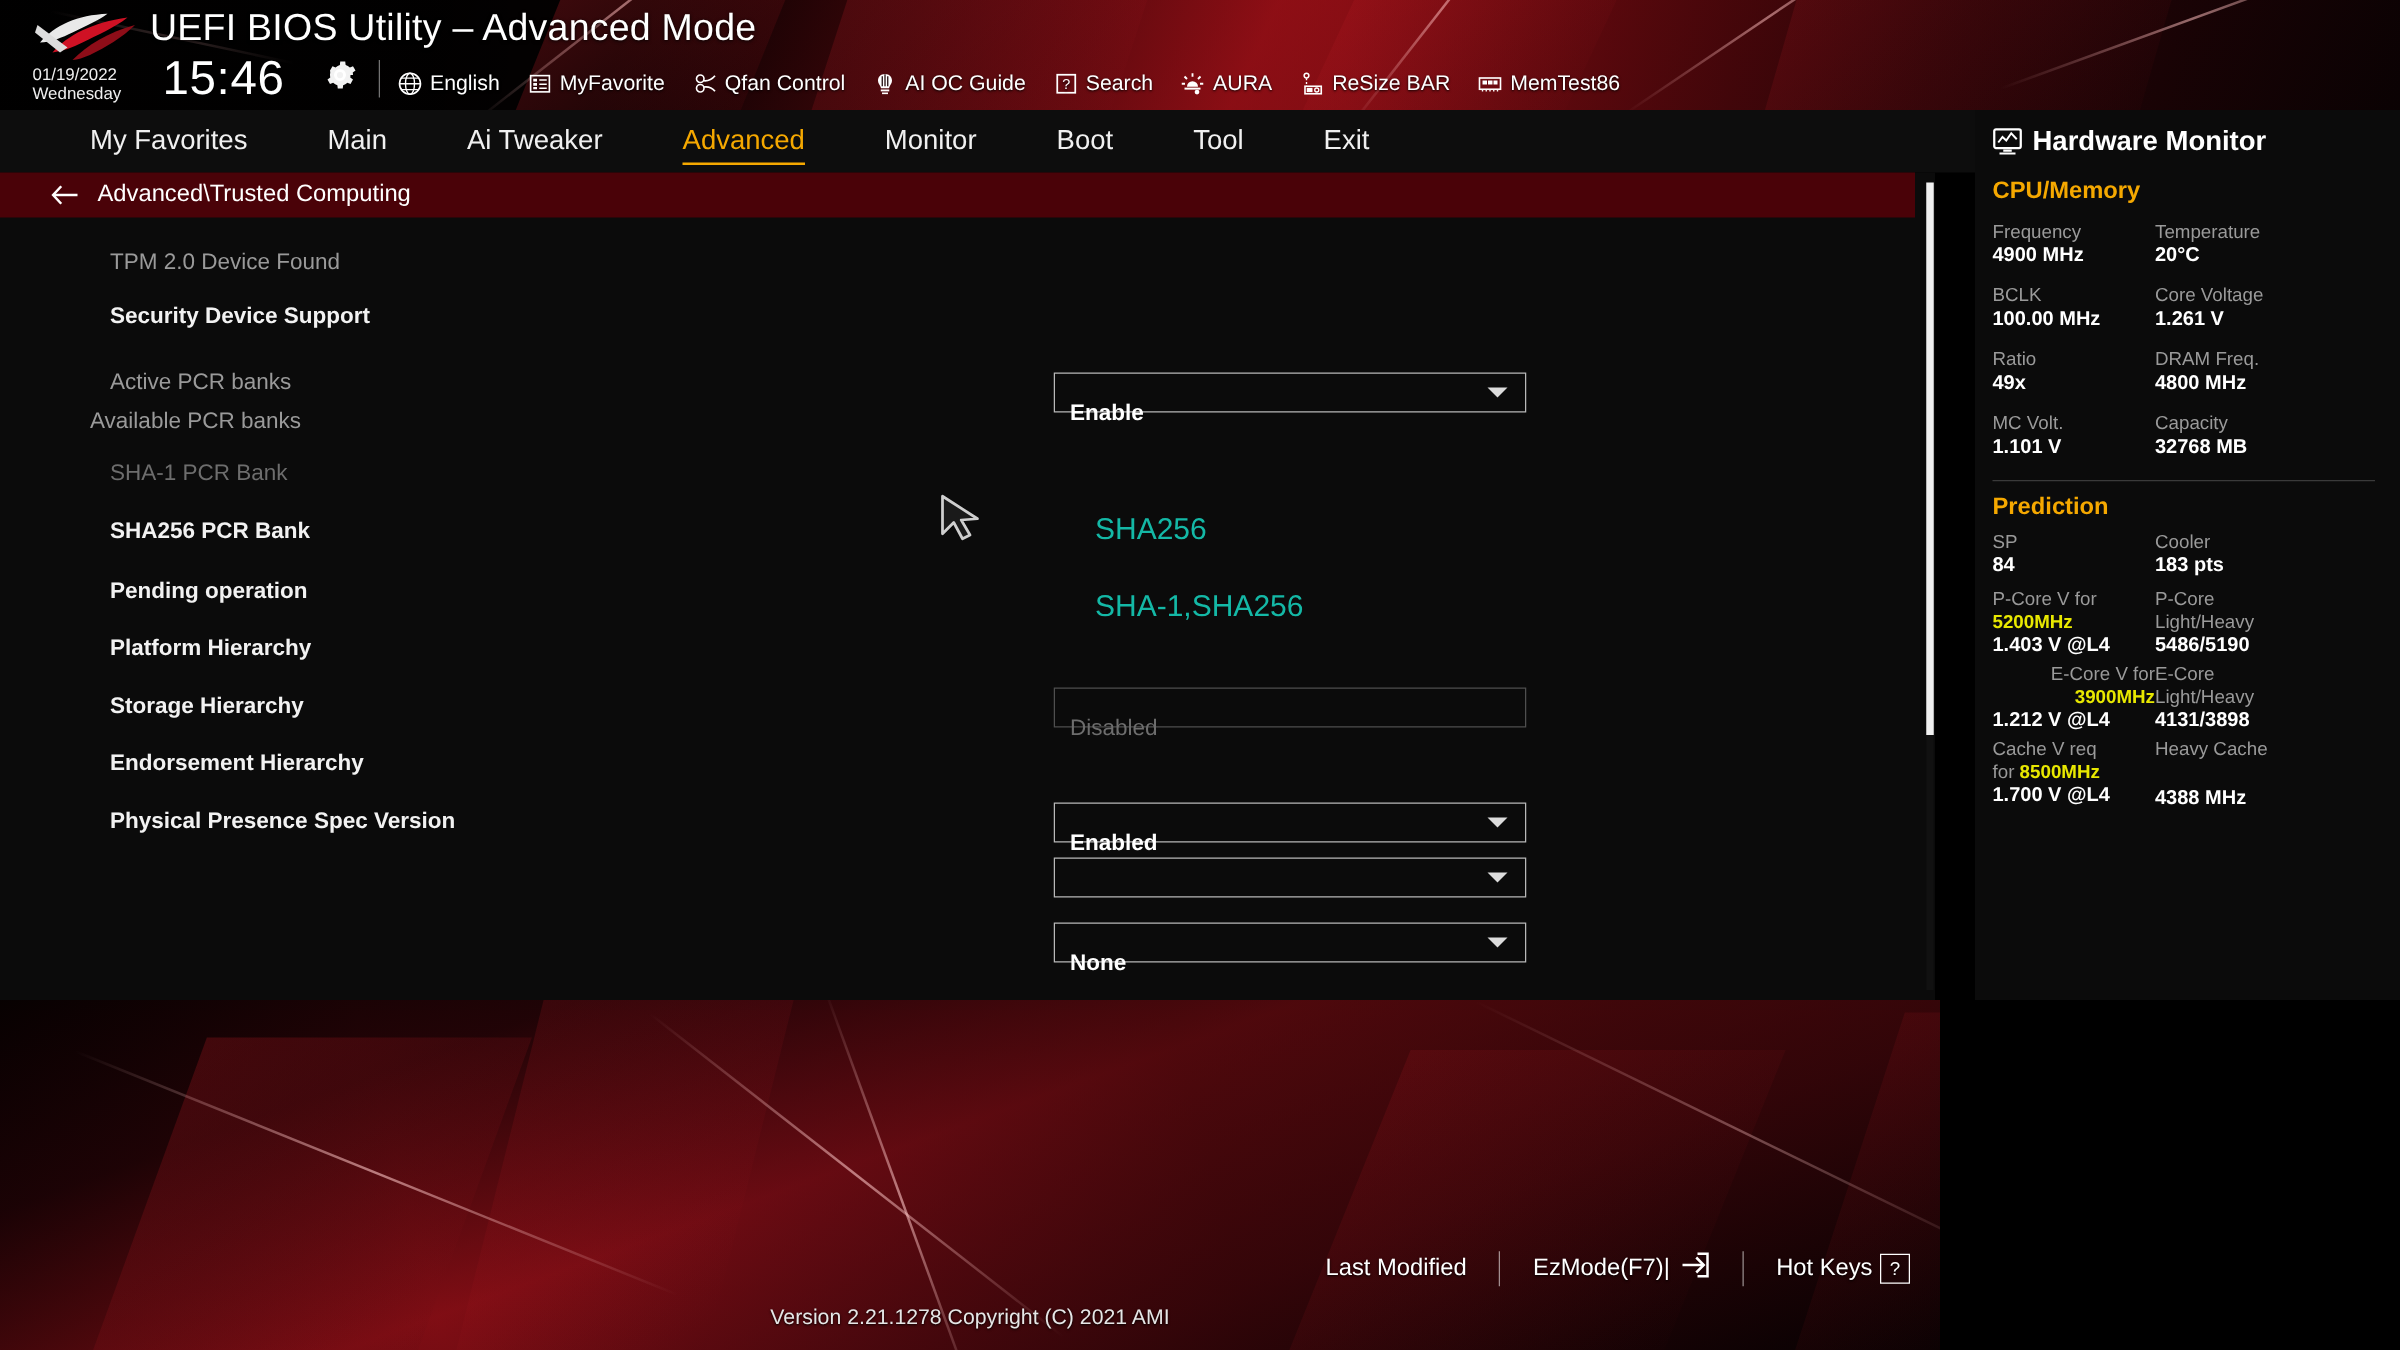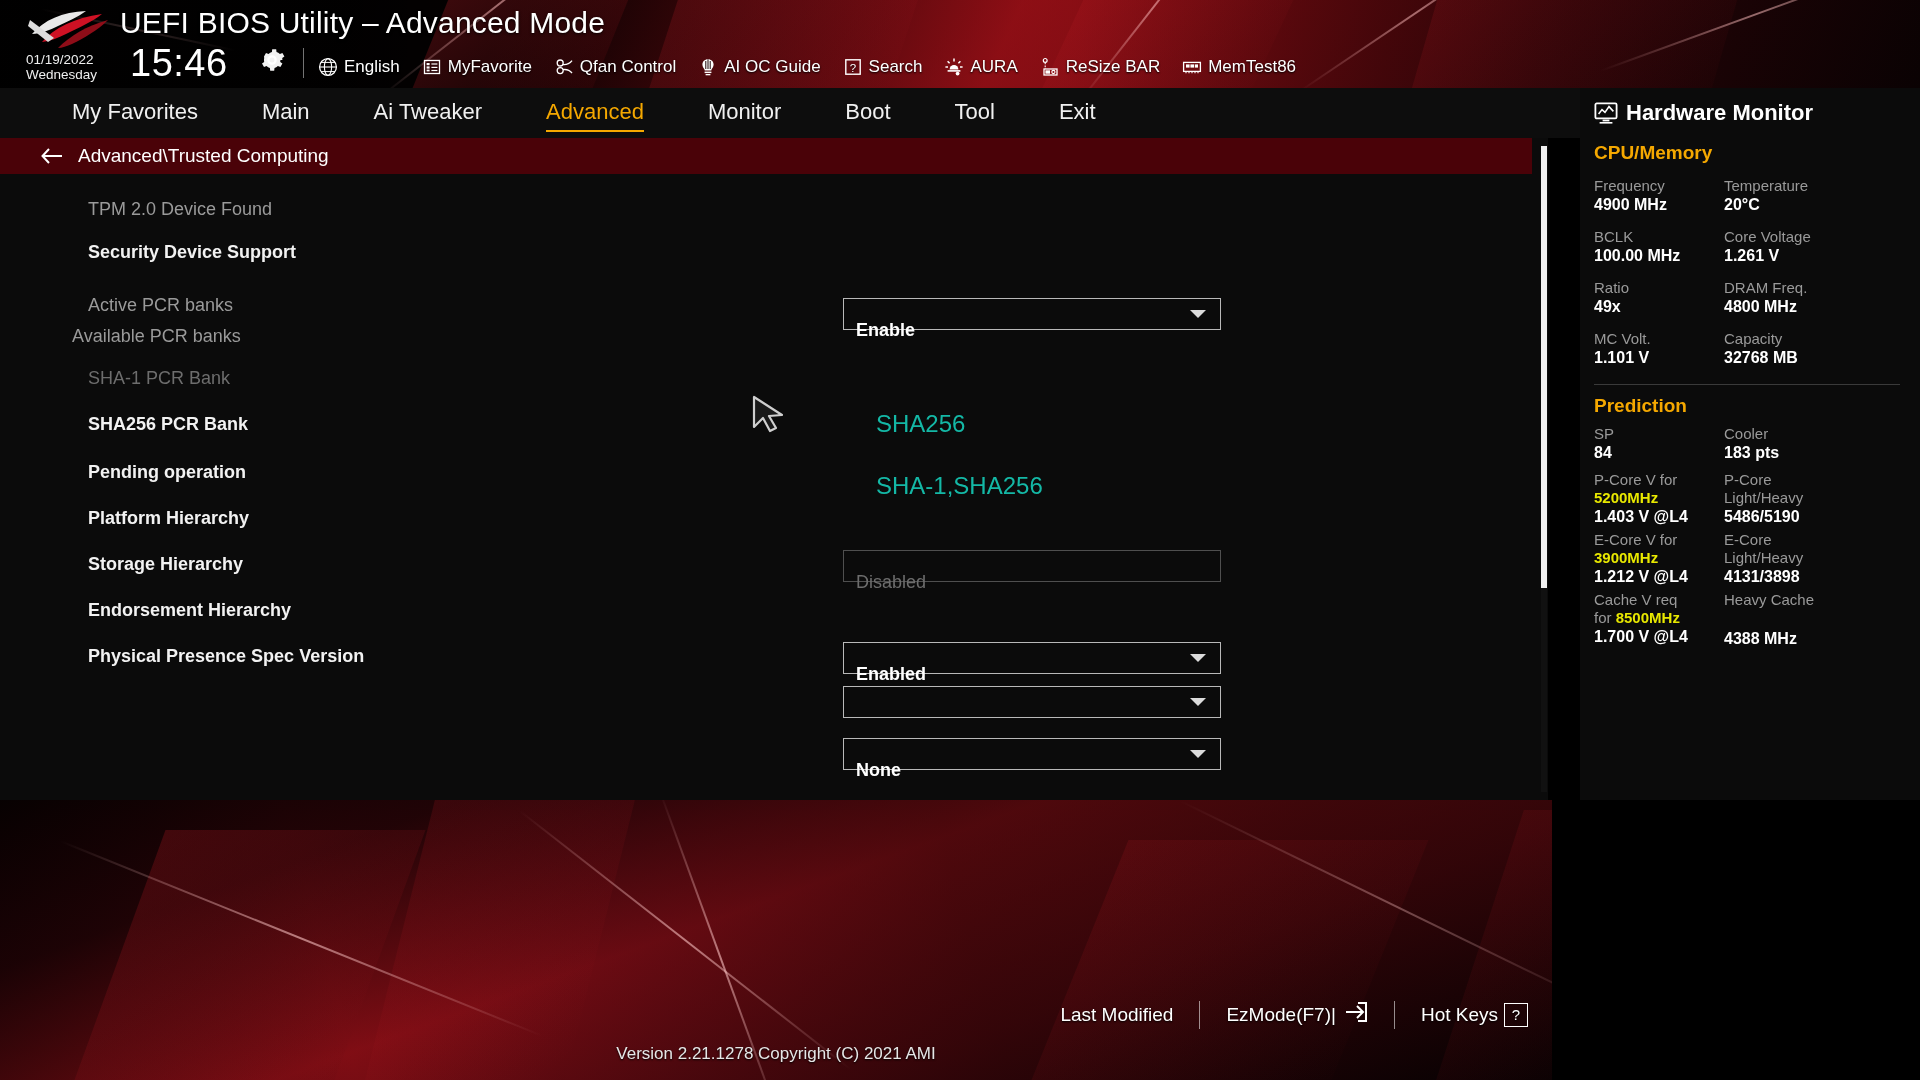--- a/index.html
+++ b/index.html
@@ -459,21 +459,21 @@
       <span>P-Core V for</span><br>
       <span class="hl">5200MHz</span>
     </div>
     <div class="hw-pk">
       <span>P-Core</span><br>
       <span>Light/Heavy</span>
     </div>
     <div class="hw-pv">1.403 V @L4</div>
     <div class="hw-pv">5486/5190</div>
 
-    <div class="hw-pk" style="padding-top:4px;">
+    <div class="hw-pk" style="padding-top:4px;text-align:right;">
       <span>E-Core V for</span><br>
       <span class="hl">3900MHz</span>
     </div>
     <div class="hw-pk" style="padding-top:4px;">
       <span>E-Core</span><br>
       <span>Light/Heavy</span>
     </div>
     <div class="hw-pv">1.212 V @L4</div>
     <div class="hw-pv">4131/3898</div>
 

